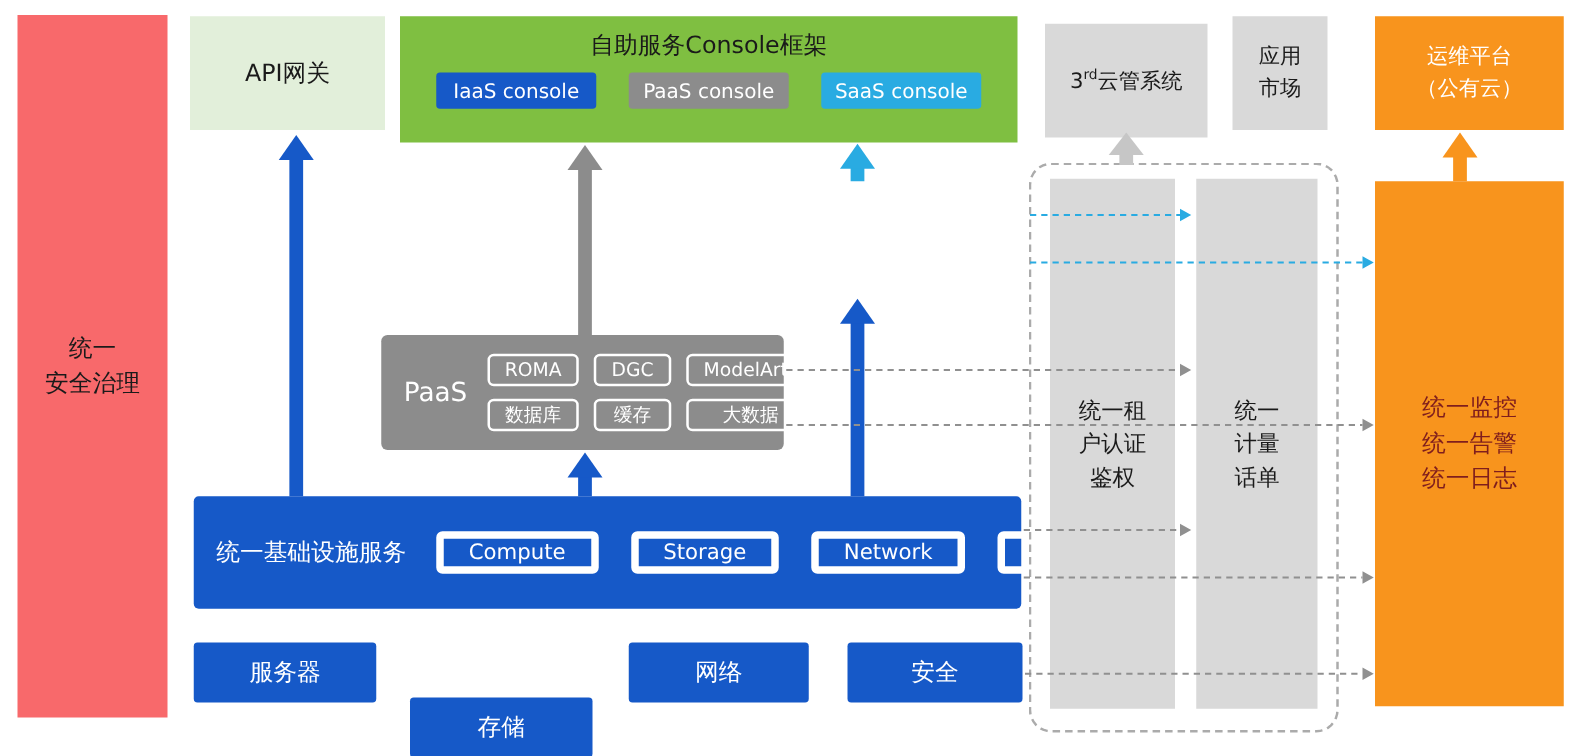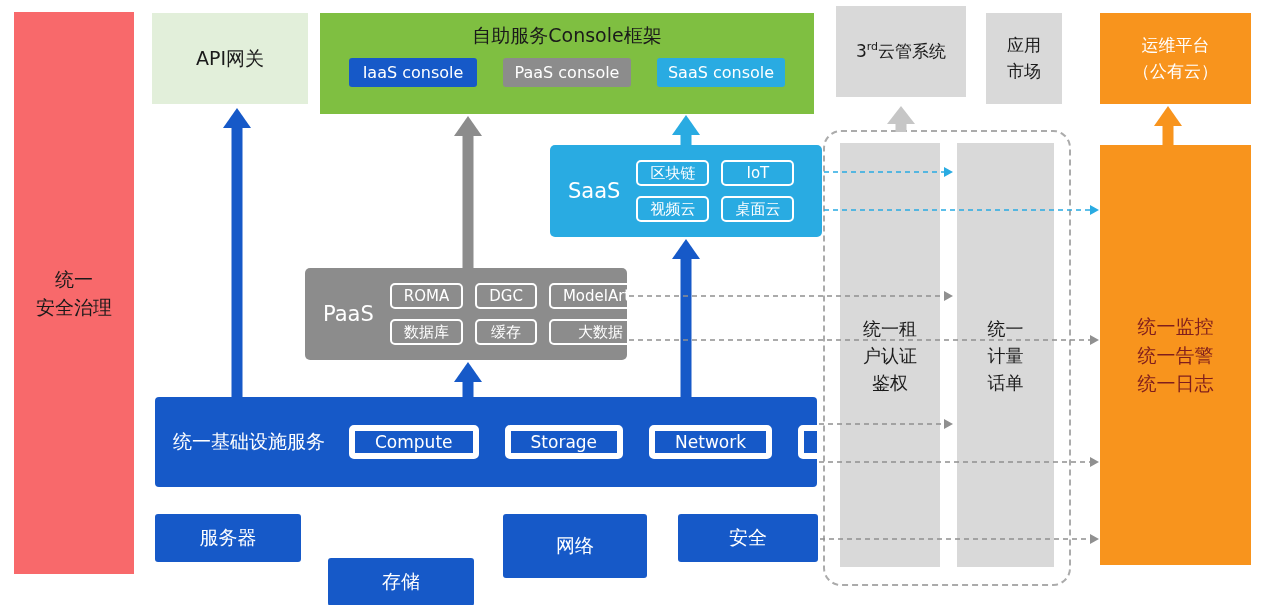--- a/index.html
+++ b/index.html
@@ -62,39 +62,30 @@
 
   <div class="console green" style="left:320px; top:13px; width:494px; height:101px;">
     <div class="console-title">自助服务Console框架</div>
     <div class="console-items">
       <div class="console-item blue">IaaS console</div>
       <div class="console-item gray">PaaS console</div>
       <div class="console-item cyan">SaaS console</div>
     </div>
   </div>
 
-  <div class="box gray-lite" style="left:836px; top:6px; width:130px; height:91px; font-size:17px;">
+  <div class="box gray-lite" style="left:836px; top:19px; width:130px; height:91px; font-size:17px;">
     <span><span>3</span><sup>rd</sup><span>云管系统</span></span>
   </div>
 
   <div class="box pre gray-lite" style="left:986px; top:13px; width:76px; height:91px; font-size:17px;">应用
 市场</div>
 
   <div class="box pre orange" style="left:1100px; top:13px; width:151px; height:91px; font-size:17px; color:#fff;">运维平台
 （公有云）</div>
 
-  <div class="panel cyan" style="left:550px; top:145px; width:272px; height:92px;">
-    <div class="panel-label">SaaS</div>
-    <div class="chip-grid" style="grid-template-columns:auto auto;">
-      <div class="chip">区块链</div>
-      <div class="chip">IoT</div>
-      <div class="chip">视频云</div>
-      <div class="chip">桌面云</div>
-    </div>
-  </div>
 
   <div class="panel gray" style="left:305px; top:268px; width:322px; height:92px;">
     <div class="panel-label">PaaS</div>
     <div class="chip-grid" style="grid-template-columns:auto auto auto;">
       <div class="chip">ROMA</div>
       <div class="chip">DGC</div>
       <div class="chip">ModelArts</div>
       <div class="chip">数据库</div>
       <div class="chip">缓存</div>
       <div class="chip">大数据</div>
@@ -106,21 +97,21 @@
     <div class="infra-chips">
       <div class="infra-chip">Compute</div>
       <div class="infra-chip">Storage</div>
       <div class="infra-chip">Network</div>
       <div class="infra-chip">CCE</div>
     </div>
   </div>
 
   <div class="box blue hw" style="left:155px; top:514px; width:146px; height:48px;">服务器</div>
   <div class="box blue hw" style="left:328px; top:514px; width:146px; height:48px;margin-top:44px;">存储</div>
-  <div class="box blue hw" style="left:503px; top:514px; width:144px; height:64px;text-align:right;">网络</div>
+  <div class="box blue hw" style="left:503px; top:514px; width:144px; height:48px;text-align:right;">网络</div>
   <div class="box blue hw" style="left:678px; top:514px; width:140px; height:48px;">安全</div>
 
   <div class="dashed-zone" style="left:823px; top:130px; width:248px; height:456px;"></div>
   <div class="box pre gray-lite" style="left:840px; top:143px; width:100px; height:424px; font-size:18px;">统一租
 户认证
 鉴权</div>
   <div class="box pre gray-lite" style="left:957px; top:143px; width:97px; height:424px; font-size:18px;">统一
 计量
 话单</div>
 

